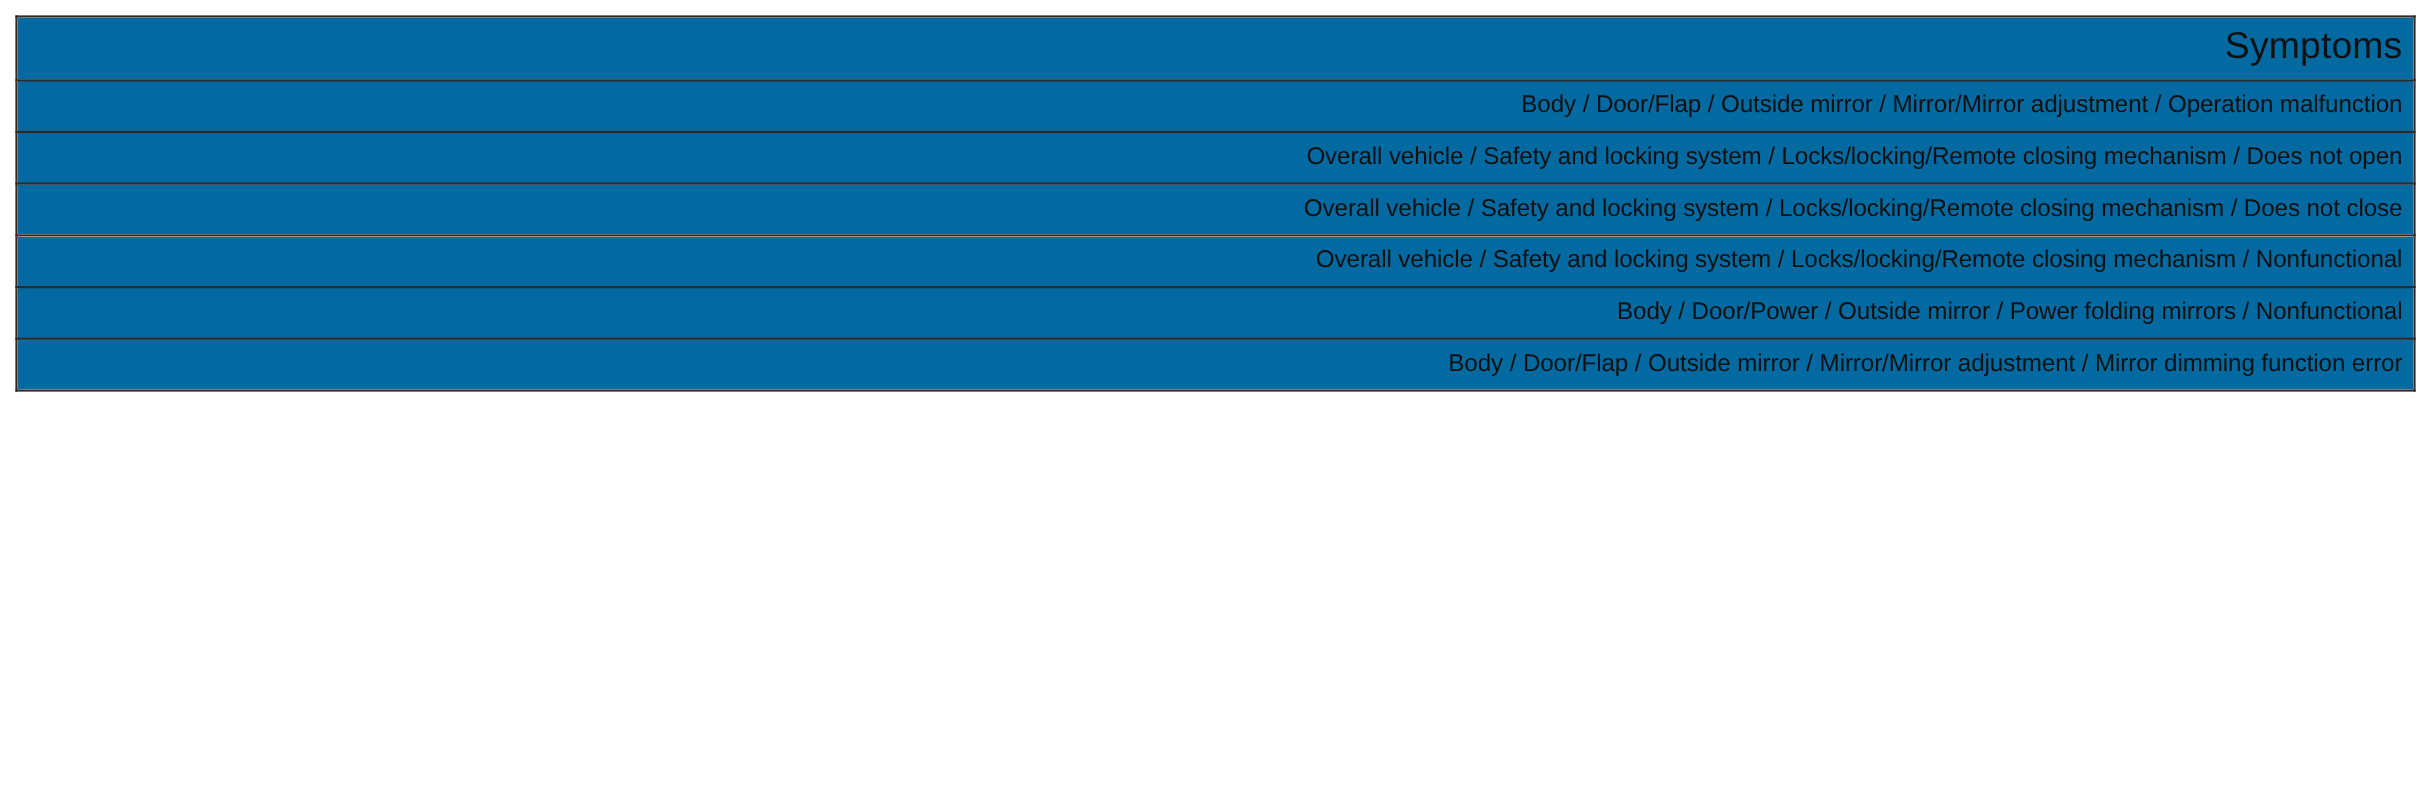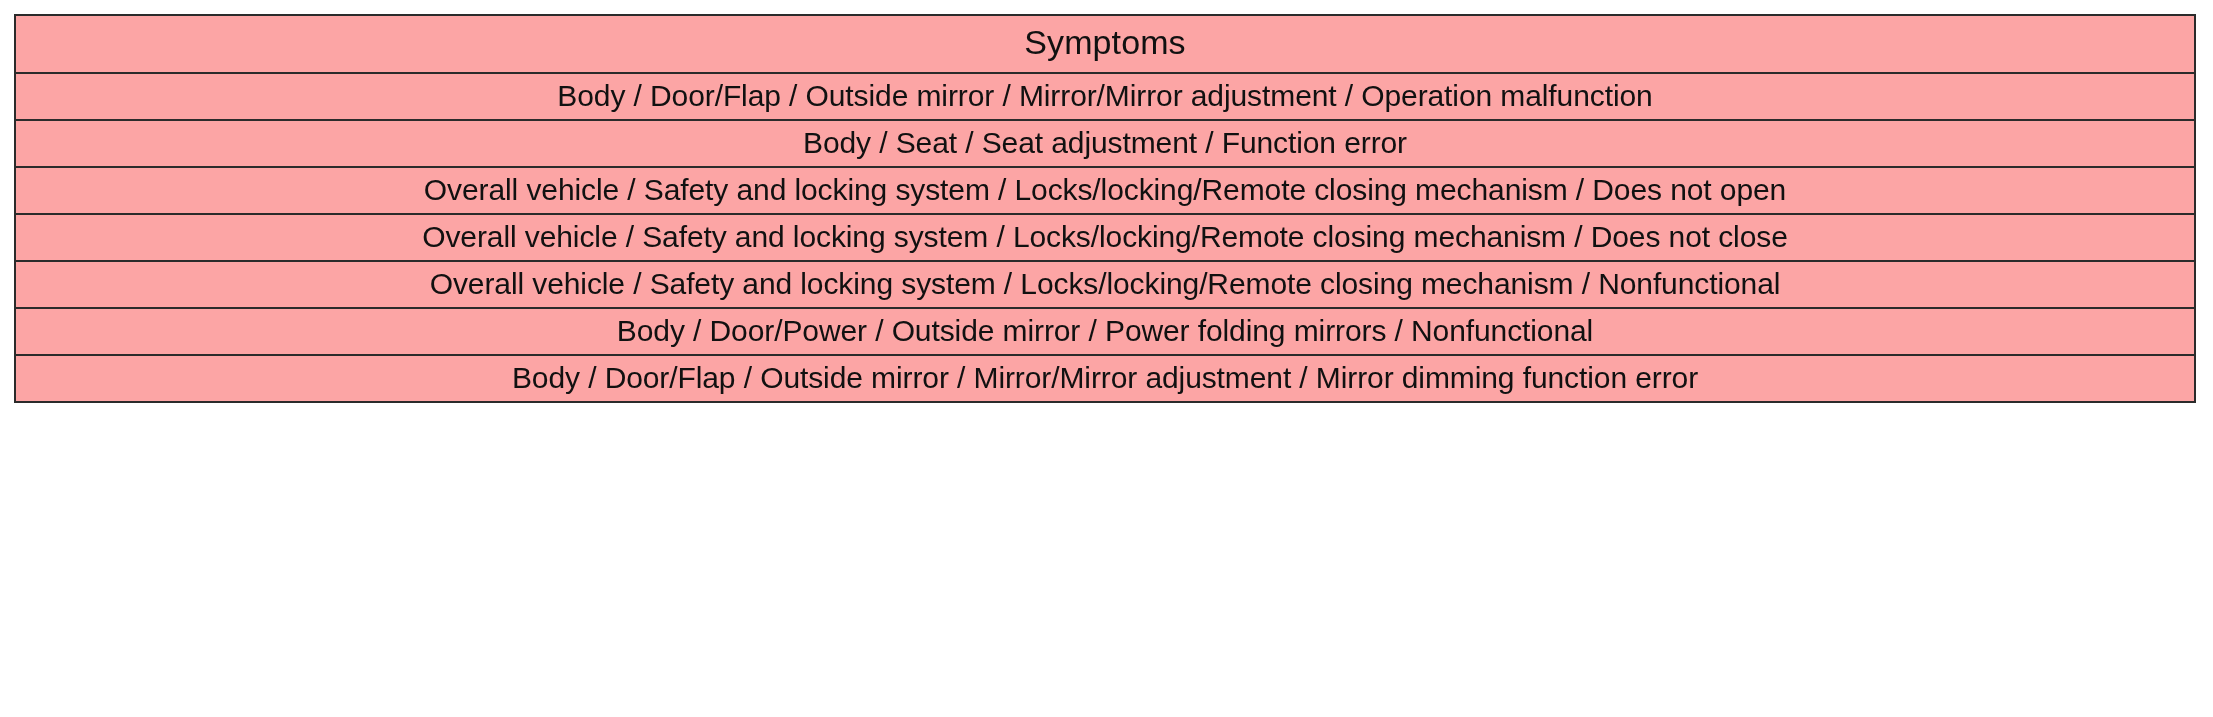--- a/index.html
+++ b/index.html
@@ -35,40 +35,40 @@
   .symptoms-table,
   .symptoms-table tr,
   .symptoms-table th,
   .symptoms-table td {
     box-sizing: border-box;
   }
 
   .symptoms-table th,
   .symptoms-table td {
     border: 2px solid #2b2b2b;
-    text-align: center;
+    text-align: right;
     vertical-align: middle;
     color: #111111;
-    background: #fca5a5;
+    background: #0369a1;
     padding: 0 10px;
     white-space: nowrap;
     overflow: hidden;
   }
 
   .symptoms-table th.head-cell {
     height: 58px;
     font-size: 34px;
     font-weight: 400;
     letter-spacing: 0.1px;
     padding-bottom: 3px;
   }
 
   .symptoms-table td.row-cell {
     height: 47px;
-    font-size: 30px;
+    font-size: 22px;
     font-weight: 400;
     letter-spacing: -0.1px;
     padding-bottom: 2px;
   }
 
   .cell-text {
     display: block;
     line-height: 1.1;
   }
 </style>
@@ -82,25 +82,20 @@
       <tr>
         <th class="head-cell">
           <span class="cell-text">Symptoms</span>
         </th>
       </tr>
     </thead>
     <tbody>
       <tr>
         <td class="row-cell">
           <span class="cell-text">Body / Door/Flap / Outside mirror / Mirror/Mirror adjustment / Operation malfunction</span>
-        </td>
-      </tr>
-      <tr>
-        <td class="row-cell">
-          <span class="cell-text">Body / Seat / Seat adjustment / Function error</span>
         </td>
       </tr>
       <tr>
         <td class="row-cell">
           <span class="cell-text">Overall vehicle / Safety and locking system / Locks/locking/Remote closing mechanism / Does not open</span>
         </td>
       </tr>
       <tr>
         <td class="row-cell">
           <span class="cell-text">Overall vehicle / Safety and locking system / Locks/locking/Remote closing mechanism / Does not close</span>

